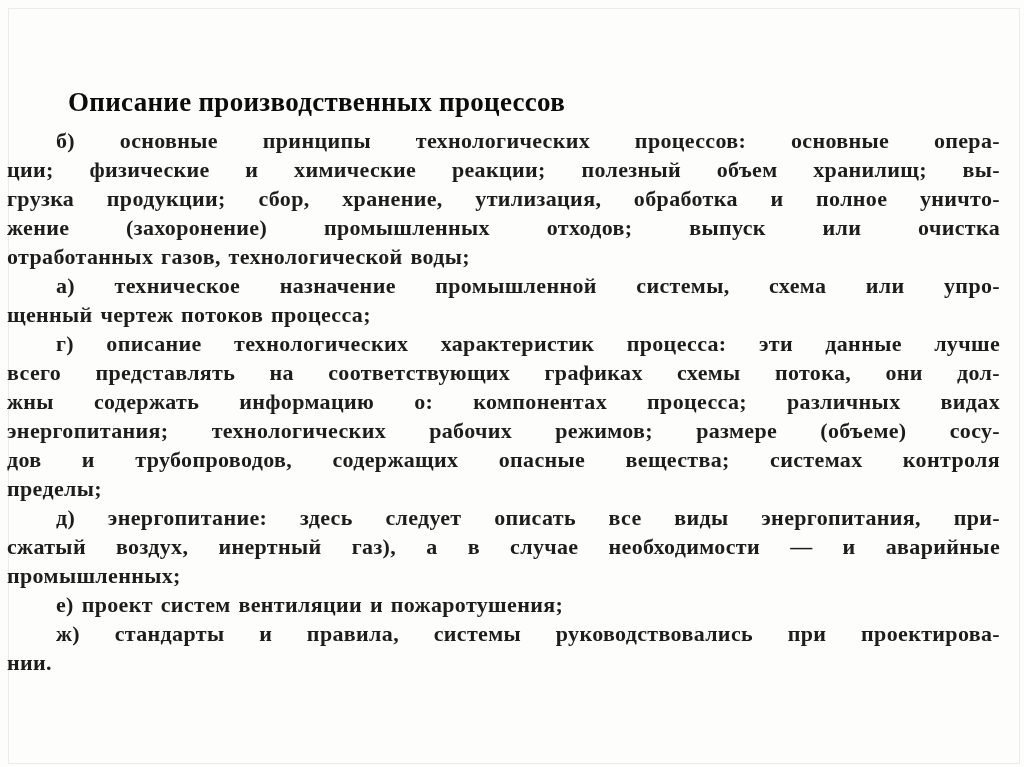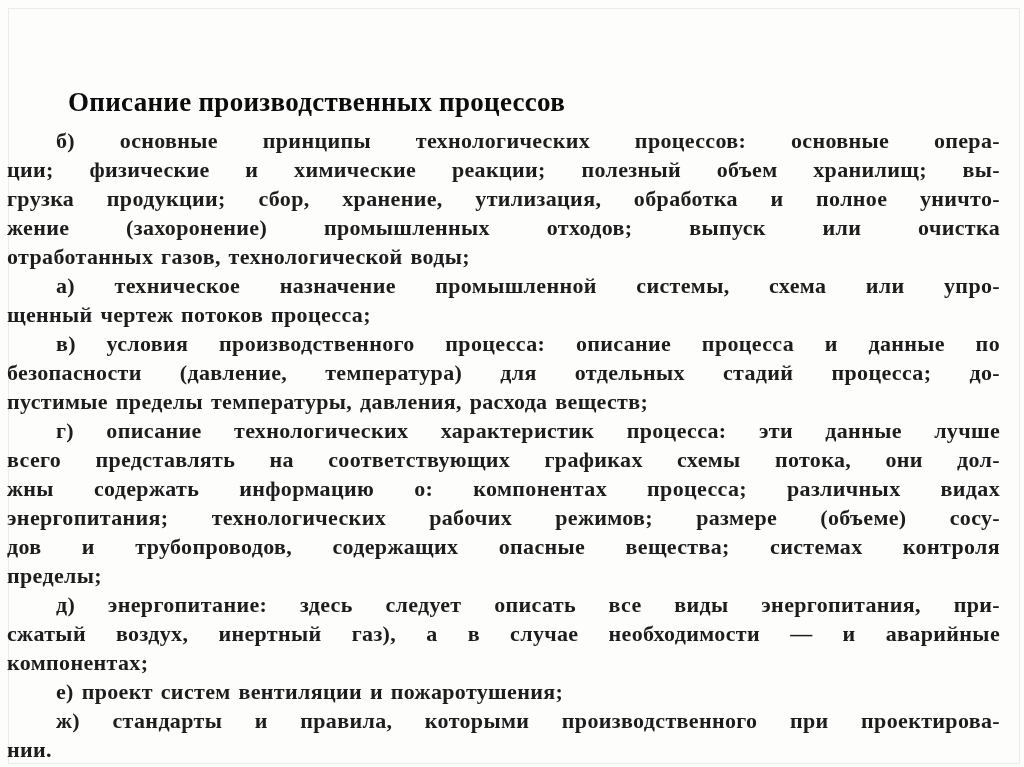--- a/index.html
+++ b/index.html
@@ -81,39 +81,34 @@
           <div class="line">ции; физические и химические реакции; полезный объем хранилищ; вы-</div>
           <div class="line">грузка продукции; сбор, хранение, утилизация, обработка и полное уничто-</div>
           <div class="line">жение (захоронение) промышленных отходов; выпуск или очистка</div>
           <div class="line last">отработанных газов, технологической воды;</div>
         </div>
         <div class="para">
           <div class="line first">а) техническое назначение промышленной системы, схема или упро-</div>
           <div class="line last">щенный чертеж потоков процесса;</div>
         </div>
         <div class="para">
-          <div class="line first">в) условия производственного процесса: описание процесса и данные по</div>
-          <div class="line">безопасности (давление, температура) для отдельных стадий процесса; до-</div>
-          <div class="line last">пустимые пределы температуры, давления, расхода веществ;</div>
-        </div>
-        <div class="para">
           <div class="line first">г) описание технологических характеристик процесса: эти данные лучше</div>
           <div class="line">всего представлять на соответствующих графиках схемы потока, они дол-</div>
           <div class="line">жны содержать информацию о: компонентах процесса; различных видах</div>
           <div class="line">энергопитания; технологических рабочих режимов; размере (объеме) сосу-</div>
           <div class="line">дов и трубопроводов, содержащих опасные вещества; системах контроля</div>
           <div class="line last">пределы;</div>
         </div>
         <div class="para">
           <div class="line first">д) энергопитание: здесь следует описать все виды энергопитания, при-</div>
           <div class="line">сжатый воздух, инертный газ), а в случае необходимости — и аварийные</div>
-          <div class="line last">компонентах;</div>
+          <div class="line last">промышленных;</div>
         </div>
         <div class="para">
           <div class="line first last">е) проект систем вентиляции и пожаротушения;</div>
         </div>
         <div class="para">
-          <div class="line first">ж) стандарты и правила, которыми производственного при проектирова-</div>
+          <div class="line first">ж) стандарты и правила, системы руководствовались при проектирова-</div>
           <div class="line last">нии.</div>
         </div>
       </div>
   </div>
 </div>
 
 </body></html>

